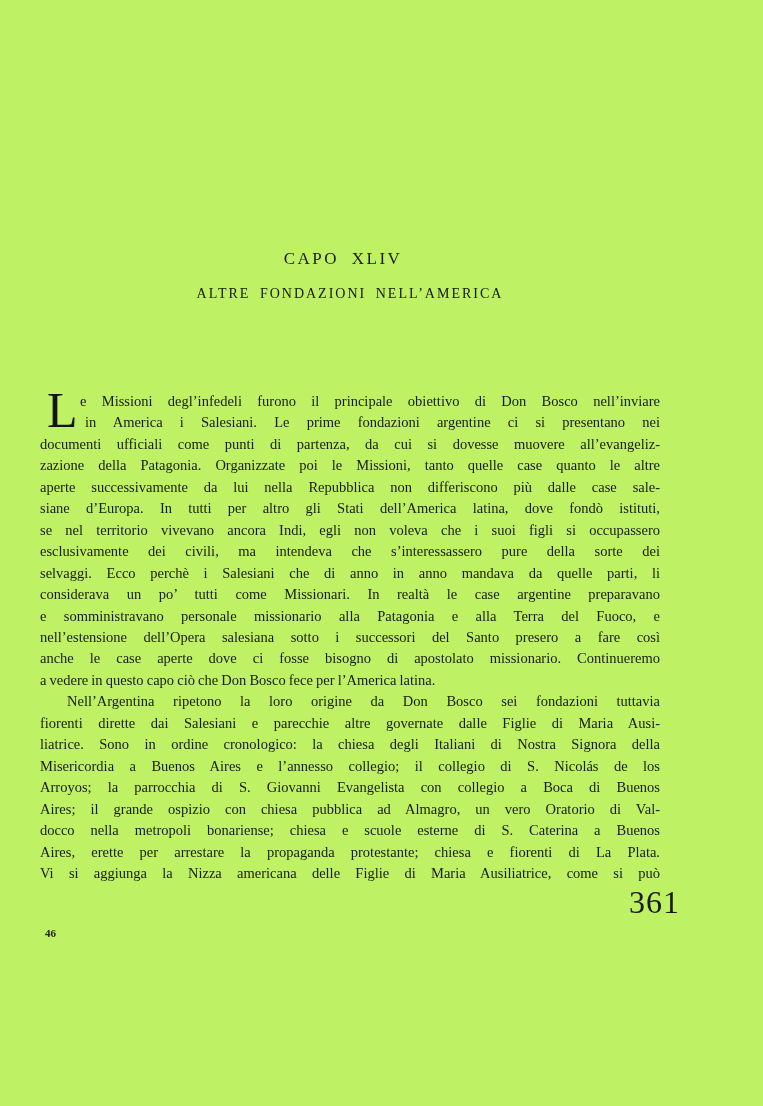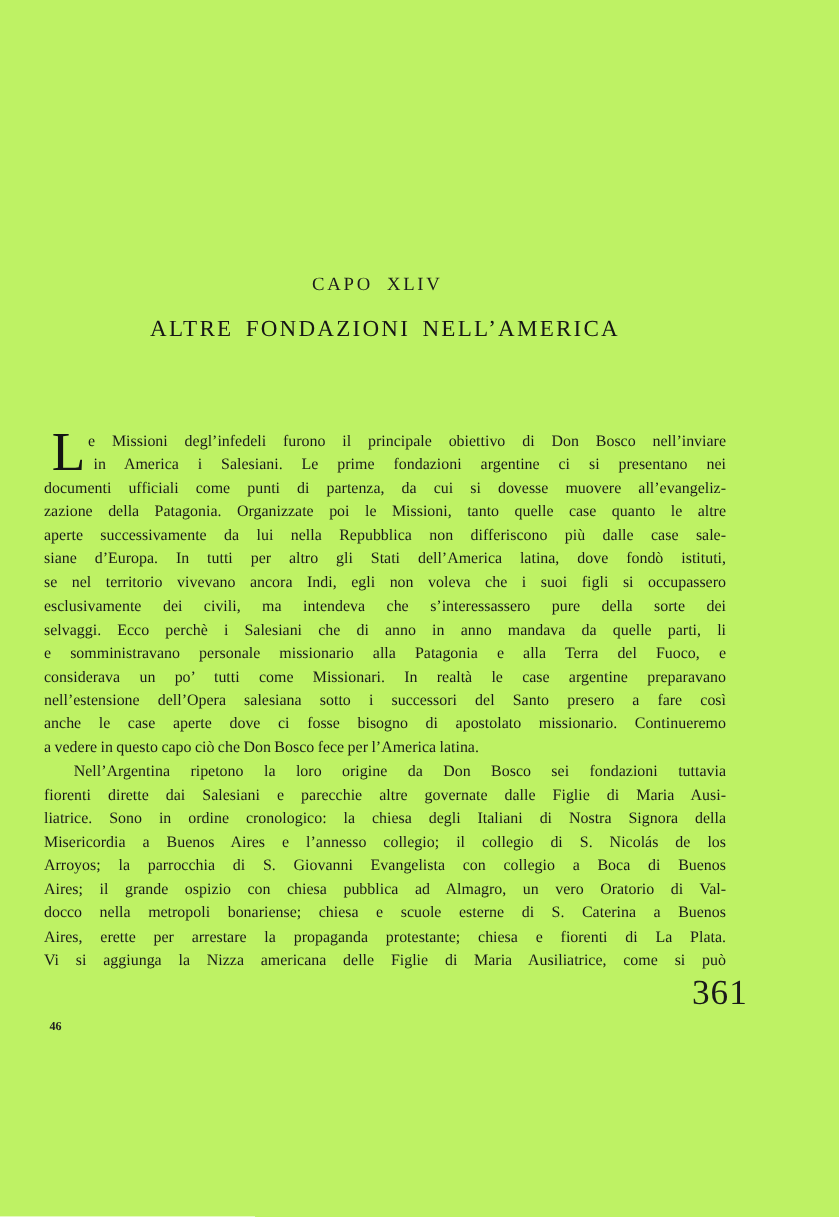--- a/index.html
+++ b/index.html
@@ -25,21 +25,21 @@
     letter-spacing: 2.5px;
     word-spacing: 6px;
     white-space: nowrap;
     color: #1c1c1c;
   }
   .chapter-title {
     position: absolute;
     top: 286px;
     left: 350px;
     transform: translateX(-50%);
-    font-size: 21px;
+    font-size: 14px;
     letter-spacing: 2px;
     word-spacing: 4px;
     white-space: nowrap;
     color: #161616;
   }
   .body-text {
     position: absolute;
     top: 391px;
     left: 40px;
     width: 620px;
@@ -101,22 +101,22 @@
         <span class="drop-cap">L</span>
         <div class="text-line dc1">e Missioni degl’infedeli furono il principale obiettivo di Don Bosco nell’inviare</div>
         <div class="text-line dc2">in America i Salesiani. Le prime fondazioni argentine ci si presentano nei</div>
         <div class="text-line">documenti ufficiali come punti di partenza, da cui si dovesse muovere all’evangeliz-</div>
         <div class="text-line">zazione della Patagonia. Organizzate poi le Missioni, tanto quelle case quanto le altre</div>
         <div class="text-line">aperte successivamente da lui nella Repubblica non differiscono più dalle case sale-</div>
         <div class="text-line">siane d’Europa. In tutti per altro gli Stati dell’America latina, dove fondò istituti,</div>
         <div class="text-line">se nel territorio vivevano ancora Indi, egli non voleva che i suoi figli si occupassero</div>
         <div class="text-line">esclusivamente dei civili, ma intendeva che s’interessassero pure della sorte dei</div>
         <div class="text-line">selvaggi. Ecco perchè i Salesiani che di anno in anno mandava da quelle parti, li</div>
+        <div class="text-line">considerava un po’ tutti come Missionari. In realtà le case argentine preparavano</div>
         <div class="text-line">e somministravano personale missionario alla Patagonia e alla Terra del Fuoco, e</div>
-        <div class="text-line">considerava un po’ tutti come Missionari. In realtà le case argentine preparavano</div>
         <div class="text-line">nell’estensione dell’Opera salesiana sotto i successori del Santo presero a fare così</div>
         <div class="text-line">anche le case aperte dove ci fosse bisogno di apostolato missionario. Continueremo</div>
         <div class="text-line last-left">a vedere in questo capo ciò che Don Bosco fece per l’America latina.</div>
       </div>
       <div class="paragraph">
         <div class="text-line indent">Nell’Argentina ripetono la loro origine da Don Bosco sei fondazioni tuttavia</div>
         <div class="text-line">fiorenti dirette dai Salesiani e parecchie altre governate dalle Figlie di Maria Ausi-</div>
         <div class="text-line">liatrice. Sono in ordine cronologico: la chiesa degli Italiani di Nostra Signora della</div>
         <div class="text-line">Misericordia a Buenos Aires e l’annesso collegio; il collegio di S. Nicolás de los</div>
         <div class="text-line">Arroyos; la parrocchia di S. Giovanni Evangelista con collegio a Boca di Buenos</div>

